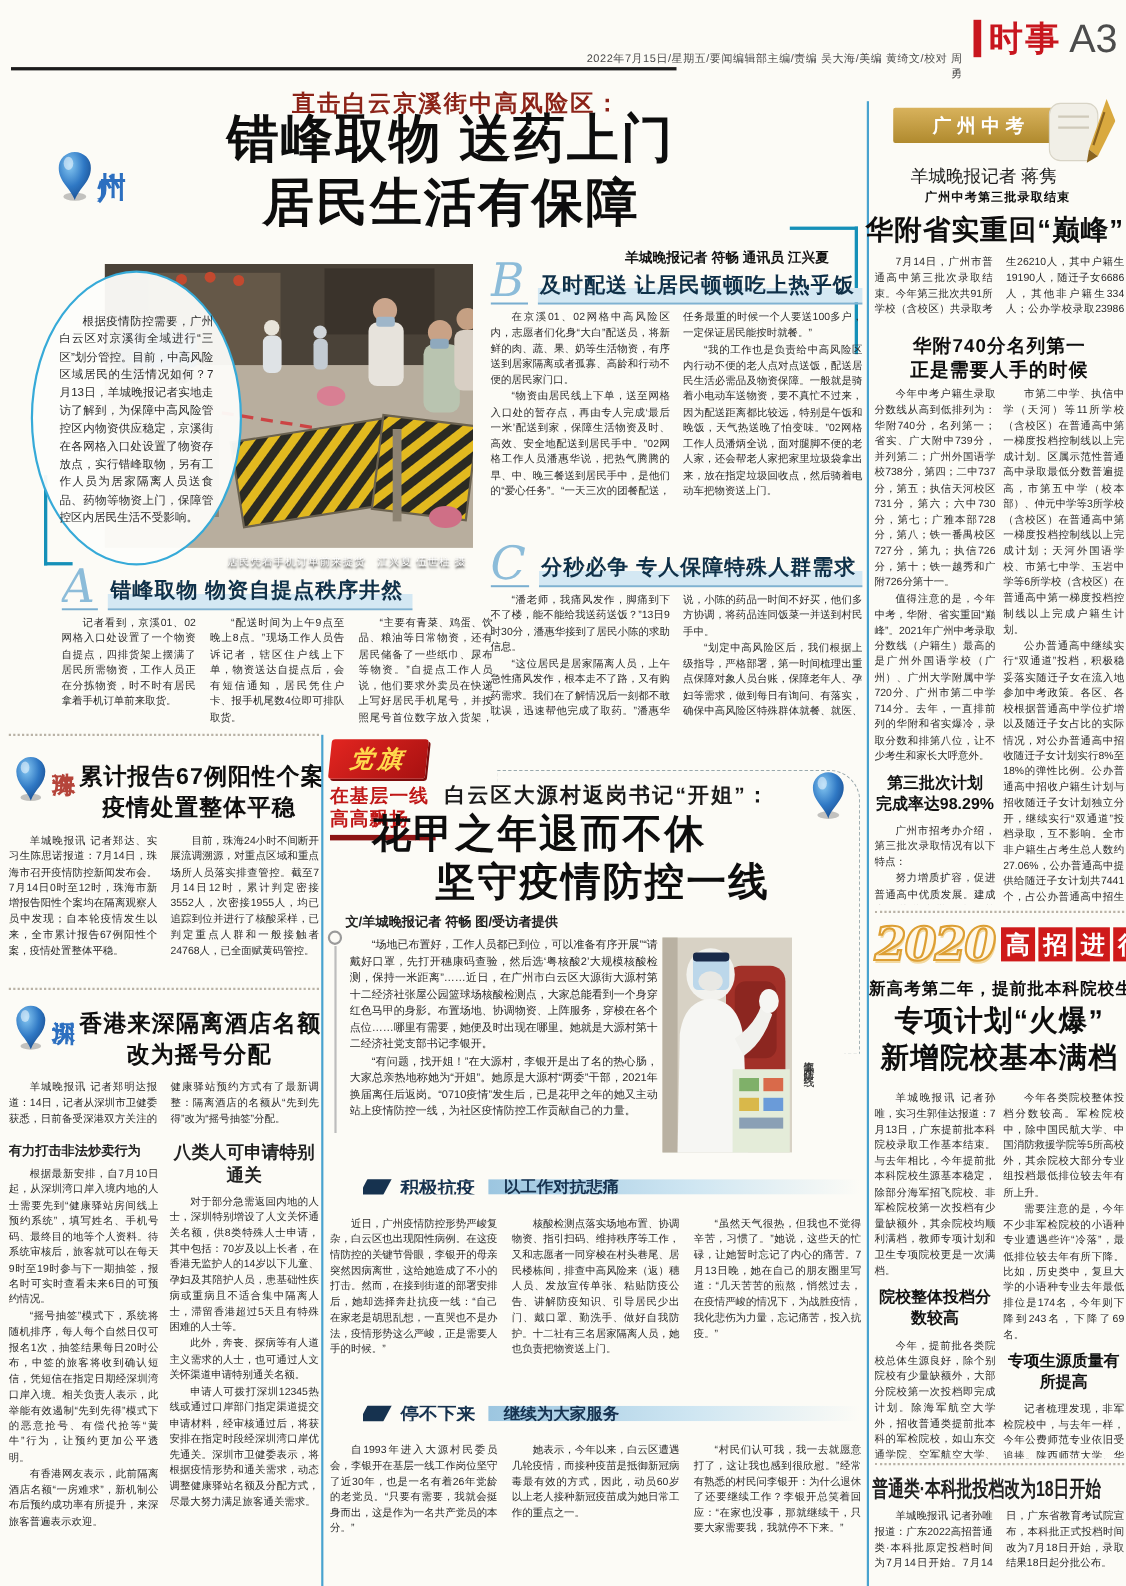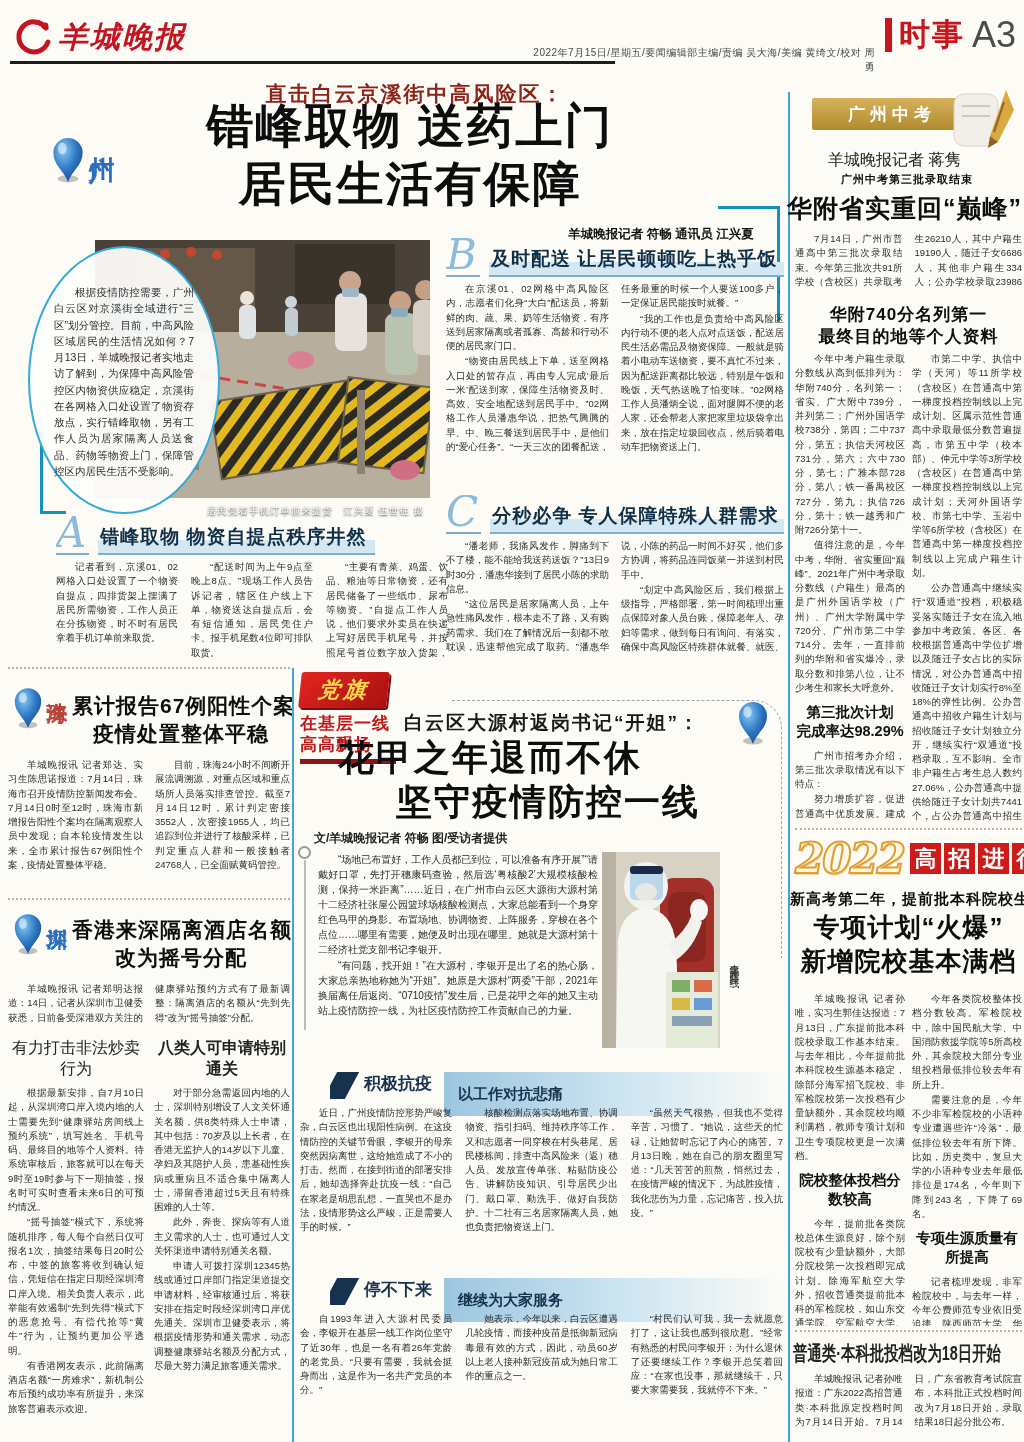--- a/index.html
+++ b/index.html
@@ -44,21 +44,21 @@
           margin:8px 0;text-indent:0}
   .inhead div{text-indent:0}
   
   .flag{width:88px;height:36px;background:linear-gradient(135deg,#e22520,#a81111);
         transform:skewX(-6deg);display:flex;align-items:center;justify-content:center;
         border-radius:3px;box-shadow:2px 2px 0 #7c0d0d}
   .flag span{font-size:22px;font-weight:900;color:#ffd94d;letter-spacing:4px;font-style:italic}
   .flag-lines{font-size:17px;font-weight:900;color:#c01818;line-height:1.25;letter-spacing:1px}
   .flag-bar{width:96px;height:5px;background:#8d1414;margin-top:3px}
   
-  .band{display:flex;height:44px;overflow:hidden}
+  .band{display:flex;align-items:center;height:14px;overflow:hidden}
   .band-tri{width:22px;height:27px;background:#16324f;transform:skewX(-28deg);margin-right:12px;flex:none}
   .band-tag{font-size:17px;font-weight:900;color:#16324f;margin-right:12px;white-space:nowrap}
   .band-rest{flex:1;align-self:stretch;display:flex;align-items:center;padding-left:14px;
              font-size:15px;font-weight:700;color:#16324f;white-space:nowrap;
              background:linear-gradient(90deg,#9cc6e0,#cfe6f2 55%,rgba(207,230,242,0))}
   
   .ribbon{position:relative;width:160px;height:32px;background:linear-gradient(180deg,#d8b25c,#b08a2e);
           display:flex;align-items:center;justify-content:center;border-radius:2px}
   .ribbon span{color:#fff;font-size:17px;font-weight:900;letter-spacing:5px}
   .ribbon::before,.ribbon::after{content:"";position:absolute;top:6px;width:26px;height:30px;background:#7e1c22;z-index:-1}
@@ -89,27 +89,20 @@
           <stop offset="55%" stop-color="#2f78c4"></stop>
           <stop offset="100%" stop-color="#174a8c"></stop>
       </radialGradient>
       <pattern id="hzStripe" width="16" height="16" patternTransform="rotate(45)" patternUnits="userSpaceOnUse">
         <rect width="16" height="16" fill="#e2b91f"></rect>
           <rect width="8" height="16" fill="#2b2a23"></rect>
       </pattern>
     </defs>
   </svg>
 
-  <div class="abs" style="left:12px;top:16px;display:flex;align-items:center;gap:4px">
-    <svg width="42" height="42" viewBox="0 0 42 42">
-      <path d="M34 12 A15 15 0 1 0 36 26" fill="none" stroke="#c41420" stroke-width="5" stroke-linecap="round"></path>
-      <circle cx="33" cy="10" r="3.4" fill="#c41420"></circle>
-    </svg>
-    <span class="logo-text">羊城晚报</span>
-  </div>
   <div class="abs rule" style="left:10px;top:61px;width:605px"></div>
   <div class="abs dateline" style="left:525px;top:46px;width:350px">2022年7月15日/星期五/要闻编辑部主编/责编 吴大海/美编 黄绮文/校对 周勇</div>
   <div class="abs sec-flag" style="right:8px;top:14px">
     <div class="sec-bar"></div>
     <div class="sec-name">时事</div>
     <div class="sec-page">A3</div>
   </div>
 
   <div class="abs kicker" style="left:200px;top:80px;width:430px;font-size:21px">直击白云京溪街中高风险区：</div>
   <div class="abs huge" style="left:110px;top:100px;width:600px;font-size:47px">错峰取物 送药上门</div>
@@ -234,21 +227,21 @@
     </svg>
     <div class="pin-label" style="font-size:21px;color:#2c6fc0">深圳</div>
   </div>
   <div class="abs mid-h" style="left:72px;top:916px;width:218px;font-size:21px">香港来深隔离酒店名额</div>
   <div class="abs mid-h" style="left:72px;top:944px;width:218px;font-size:21px">改为摇号分配</div>
   <div class="abs body-text cols2" style="left:8px;top:982px;width:282px;height:50px">
       <p>羊城晚报讯 记者郑明达报道：14日，记者从深圳市卫健委获悉，日前备受深港双方关注的健康驿站预约方式有了最新调整：隔离酒店的名额从“先到先得”改为“摇号抽签”分配。</p>
     </div>
 
   <div class="abs" style="left:8px;top:1038px;width:136px;height:400px;overflow:hidden">
-    <div style="font-size:16px;font-weight:400;text-align:center;margin-bottom:6px">有力打击非法炒卖行为</div>
+    <div style="font-size:12px;font-weight:700;text-align:left;margin-bottom:6px">有力打击非法炒卖行为</div>
     <div class="body-text" style="height:366px">
         <p>根据最新安排，自7月10日起，从深圳湾口岸入境内地的人士需要先到“健康驿站房间线上预约系统”，填写姓名、手机号码、最终目的地等个人资料。待系统审核后，旅客就可以在每天9时至19时参与下一期抽签，报名时可实时查看未来6日的可预约情况。</p>
         <p>“摇号抽签”模式下，系统将随机排序，每人每个自然日仅可报名1次，抽签结果每日20时公布，中签的旅客将收到确认短信，凭短信在指定日期经深圳湾口岸入境。相关负责人表示，此举能有效遏制“先到先得”模式下的恶意抢号、有偿代抢等“黄牛”行为，让预约更加公平透明。</p>
         <p>有香港网友表示，此前隔离酒店名额“一房难求”，新机制公布后预约成功率有所提升，来深旅客普遍表示欢迎。</p>
       </div>
   </div>
   <div class="abs" style="left:154px;top:1038px;width:136px;height:400px;overflow:hidden">
     <div style="font-size:16px;font-weight:900;text-align:center;margin-bottom:6px">八类人可申请特别通关</div>
     <div class="body-text" style="height:366px">
         <p>对于部分急需返回内地的人士，深圳特别增设了人文关怀通关名额，供8类特殊人士申请，其中包括：70岁及以上长者，在香港无监护人的14岁以下儿童、孕妇及其陪护人员，患基础性疾病或重病且不适合集中隔离人士，滞留香港超过5天且有特殊困难的人士等。</p>
@@ -354,21 +347,21 @@
 
   <div class="abs mid-h" style="left:793px;top:172px;width:228px;font-size:11px;font-weight:700">广州中考第三批录取结束</div>
   <div class="abs mid-h" style="left:787px;top:192px;width:234px;font-size:25px">华附省实重回“巅峰”</div>
 
   <div class="abs body-text cols2" style="left:795px;top:232px;width:227px;height:68px">
       <p>7月14日，广州市普通高中第三批次录取结束。今年第三批次共91所学校（含校区）共录取考生26210人，其中户籍生19190人，随迁子女6686人，其他非户籍生334人；公办学校录取23986人，民办学校录取2224人。</p>
     </div>
 
   <div class="abs mid-h" style="left:795px;top:304px;width:227px;font-size:17px;line-height:1.3">
     <div>华附740分名列第一</div>
-    <div>最终目的地等个人资料</div>
+    <div>正是需要人手的时候</div>
   </div>
 
   <div class="abs body-text" style="left:795px;top:352px;width:110px;height:470px">
     <div>
         <p>今年中考户籍生录取分数线从高到低排列为：华附740分，名列第一；省实、广大附中739分，并列第二；广州外国语学校738分，第四；二中737分，第五；执信天河校区731分，第六；六中730分，第七；广雅本部728分，第八；铁一番禺校区727分，第九；执信726分，第十；铁一越秀和广附726分第十一。</p>
         <p>值得注意的是，今年中考，华附、省实重回“巅峰”。2021年广州中考录取分数线（户籍生）最高的是广州外国语学校（广州）、广州大学附属中学720分、广州市第二中学714分。去年，一直排前列的华附和省实爆冷，录取分数和排第八位，让不少考生和家长大呼意外。</p>
       </div>
     <div class="inhead">
       <div>第三批次计划</div>
       <div>完成率达98.29%</div>
@@ -382,21 +375,21 @@
     <div>
         <p>市第二中学、执信中学（天河）等11所学校（含校区）在普通高中第一梯度投档控制线以上完成计划。区属示范性普通高中录取最低分数普遍提高，市第五中学（校本部）、仲元中学等3所学校（含校区）在普通高中第一梯度投档控制线以上完成计划；天河外国语学校、市第七中学、玉岩中学等6所学校（含校区）在普通高中第一梯度投档控制线以上完成户籍生计划。</p>
         <p>公办普通高中继续实行“双通道”投档，积极稳妥落实随迁子女在流入地参加中考政策。各区、各校根据普通高中学位扩增以及随迁子女占比的实际情况，对公办普通高中招收随迁子女计划实行8%至18%的弹性比例。公办普通高中招收户籍生计划与招收随迁子女计划独立分开，继续实行“双通道”投档录取，互不影响。全市非户籍生占考生总人数约27.06%，公办普通高中提供给随迁子女计划共7441个，占公办普通高中招生总计划的13.48%，与去年持平。另外，每年有3所民办高中设立公费班在第三批次招生，提供182个计划，进一步满足非户籍生的报考需求。第三批次共录取非户籍生7020人，其中随迁子女6686人，其他非户籍生334人。</p>
       </div>
 
   </div>
 
   <div class="abs dotted" style="left:795px;top:828px;width:227px"></div>
 
   <div class="abs" style="left:795px;top:834px;display:flex;align-items:center;gap:6px">
-    <span class="gz-year">2022</span>
+    <span class="gz-year">2020</span>
     <span class="gz-blocks">
       <b>高</b>
       <b>招</b>
       <b>进</b>
       <b>行</b>
 
     </span>
   </div>
 
   <div class="abs mid-h" style="left:790px;top:890px;width:234px;font-size:15px;font-weight:700">新高考第二年，提前批本科院校生源整体向好</div>

